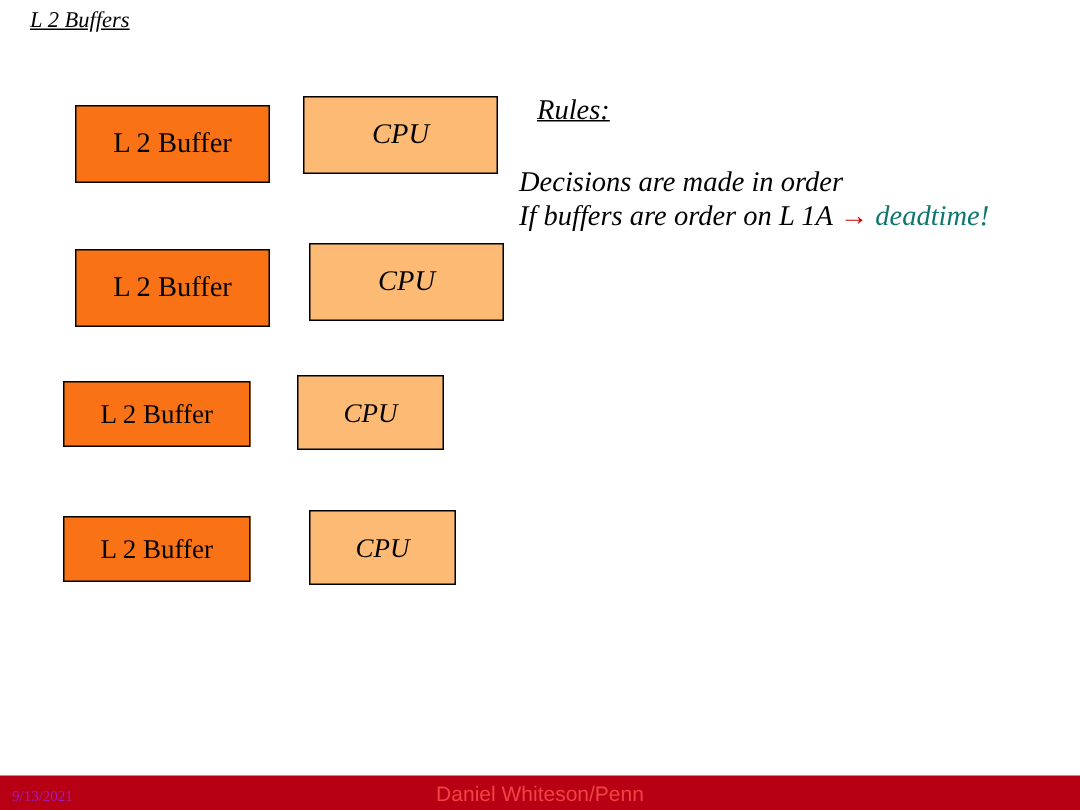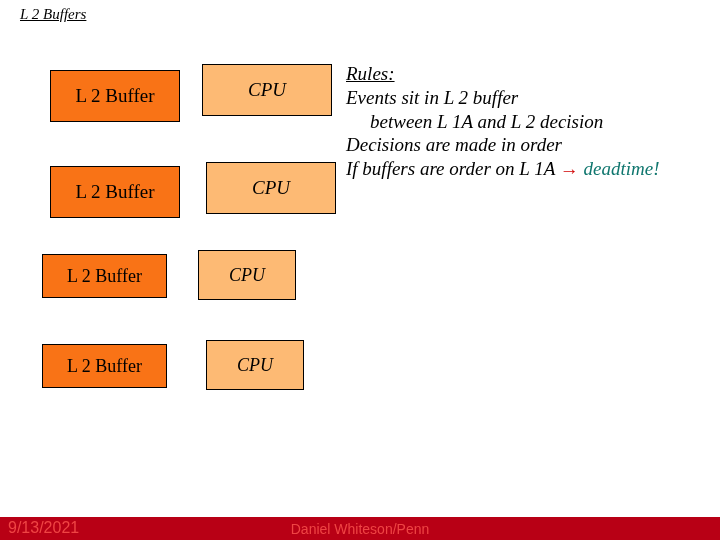--- a/index.html
+++ b/index.html
@@ -55,21 +55,21 @@
   .cpu4 { top: 340px; left: 206px; width: 98px;  height: 50px; font-size: 18px; }
   .rules {
     position: absolute;
     top: 62px;
     left: 346px;
     font-style: italic;
     font-size: 19px;
     line-height: 1.25;
     color: #000;
   }
-  .rules-head { text-decoration: underline; }
+  .rules-head { text-decoration: underline; margin-left: 12px; }
   .rules-indent { padding-left: 24px; display: block; }
   .deadtime { color: #0f766e; }
   .arrow { color: #d00000; font-style: normal; }
   .footer-band {
     position: absolute;
     bottom: 0;
     left: 0;
     width: 720px;
     height: 23px;
     background: #b80015;
@@ -80,43 +80,42 @@
     left: 50%;
     transform: translateX(-50%);
     font-family: Arial, sans-serif;
     font-size: 14px;
     color: #ef4444;
   }
   .date {
     position: absolute;
     bottom: 3px;
     left: 8px;
-    font-family: Liberation Sans, sans-serif;
-    font-size: 16px;
-    color: #ef4444;
+    font-family: Liberation Serif, serif;
+    font-size: 10px;
+    color: #a21caf;
   }
 </style>
 </head>
 <body>
 
 <div class="title">L 2 Buffers</div>
 
 <div class="buffer-box buf1">L 2 Buffer</div>
 <div class="buffer-box buf2">L 2 Buffer</div>
 <div class="buffer-box buf3">L 2 Buffer</div>
 <div class="buffer-box buf4">L 2 Buffer</div>
 
 <div class="cpu-box cpu1">CPU</div>
 <div class="cpu-box cpu2">CPU</div>
 <div class="cpu-box cpu3">CPU</div>
 <div class="cpu-box cpu4">CPU</div>
 
 <div class="rules">
   <span class="rules-head">Rules:</span><br>
-  <span>Events sit in  L 2 buffer</span><br>
-  <span class="rules-indent">between L 1A and L 2 decision</span>
+  <br>
   <span>Decisions are made in order</span><br>
   <span>If buffers are order on L 1A </span><span class="arrow">→</span><span class="deadtime"> deadtime!</span>
 </div>
 
 <div class="footer-band"></div>
 <div class="date">9/13/2021</div>
 <div class="credit">Daniel Whiteson/Penn</div>
 
 </body></html>

